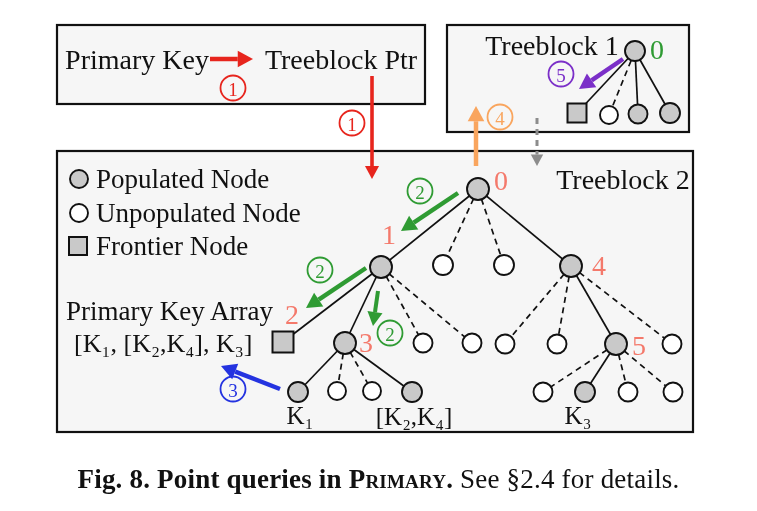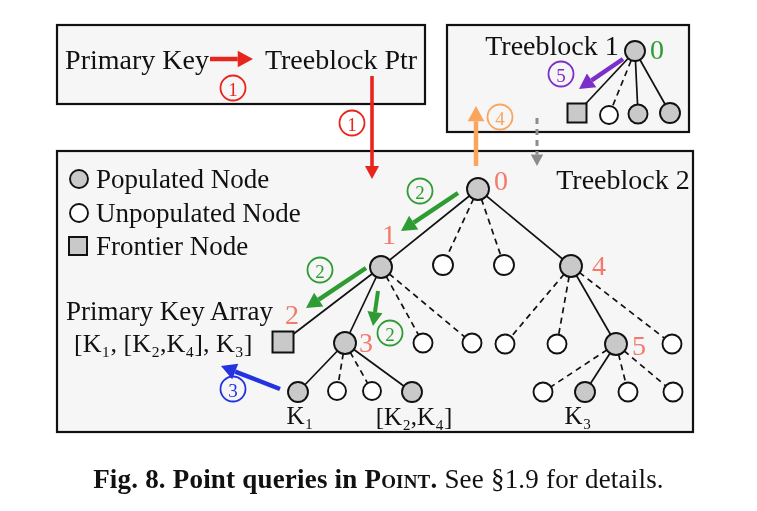--- a/index.html
+++ b/index.html
@@ -119,14 +119,14 @@
       <text x="414" y="416" fill="#111111" font-size="25" text-anchor="middle" dominant-baseline="central" font-family="&quot;Liberation Serif&quot;,&quot;DejaVu Serif&quot;,serif">[K₂,K₄]</text>
       <text x="578" y="415" fill="#111111" font-size="25" text-anchor="middle" dominant-baseline="central" font-family="&quot;Liberation Serif&quot;,&quot;DejaVu Serif&quot;,serif">K₃</text>
       <text x="657" y="49" fill="#2f9b33" font-size="28" text-anchor="middle" dominant-baseline="central" font-family="&quot;Liberation Serif&quot;,&quot;DejaVu Serif&quot;,serif">0</text>
       <text x="501" y="180" fill="#f4796b" font-size="28" text-anchor="middle" dominant-baseline="central" font-family="&quot;Liberation Serif&quot;,&quot;DejaVu Serif&quot;,serif">0</text>
       <text x="389" y="234" fill="#f4796b" font-size="28" text-anchor="middle" dominant-baseline="central" font-family="&quot;Liberation Serif&quot;,&quot;DejaVu Serif&quot;,serif">1</text>
       <text x="292" y="314" fill="#f4796b" font-size="28" text-anchor="middle" dominant-baseline="central" font-family="&quot;Liberation Serif&quot;,&quot;DejaVu Serif&quot;,serif">2</text>
       <text x="366" y="342" fill="#f4796b" font-size="28" text-anchor="middle" dominant-baseline="central" font-family="&quot;Liberation Serif&quot;,&quot;DejaVu Serif&quot;,serif">3</text>
       <text x="599" y="265" fill="#f4796b" font-size="28" text-anchor="middle" dominant-baseline="central" font-family="&quot;Liberation Serif&quot;,&quot;DejaVu Serif&quot;,serif">4</text>
       <text x="639" y="345" fill="#f4796b" font-size="28" text-anchor="middle" dominant-baseline="central" font-family="&quot;Liberation Serif&quot;,&quot;DejaVu Serif&quot;,serif">5</text>
     </svg>
-  <div class="caption"><span class="cap-bold">Fig. 8. Point queries in </span><span class="sc">Point</span><span class="cap-bold">.</span><span> See §1.9 for details.</span></div>
+  <div class="caption"><span class="cap-bold">Fig. 8. Point queries in </span><span class="sc">Primary</span><span class="cap-bold">.</span><span> See §2.4 for details.</span></div>
 </div>
 
 </body></html>

